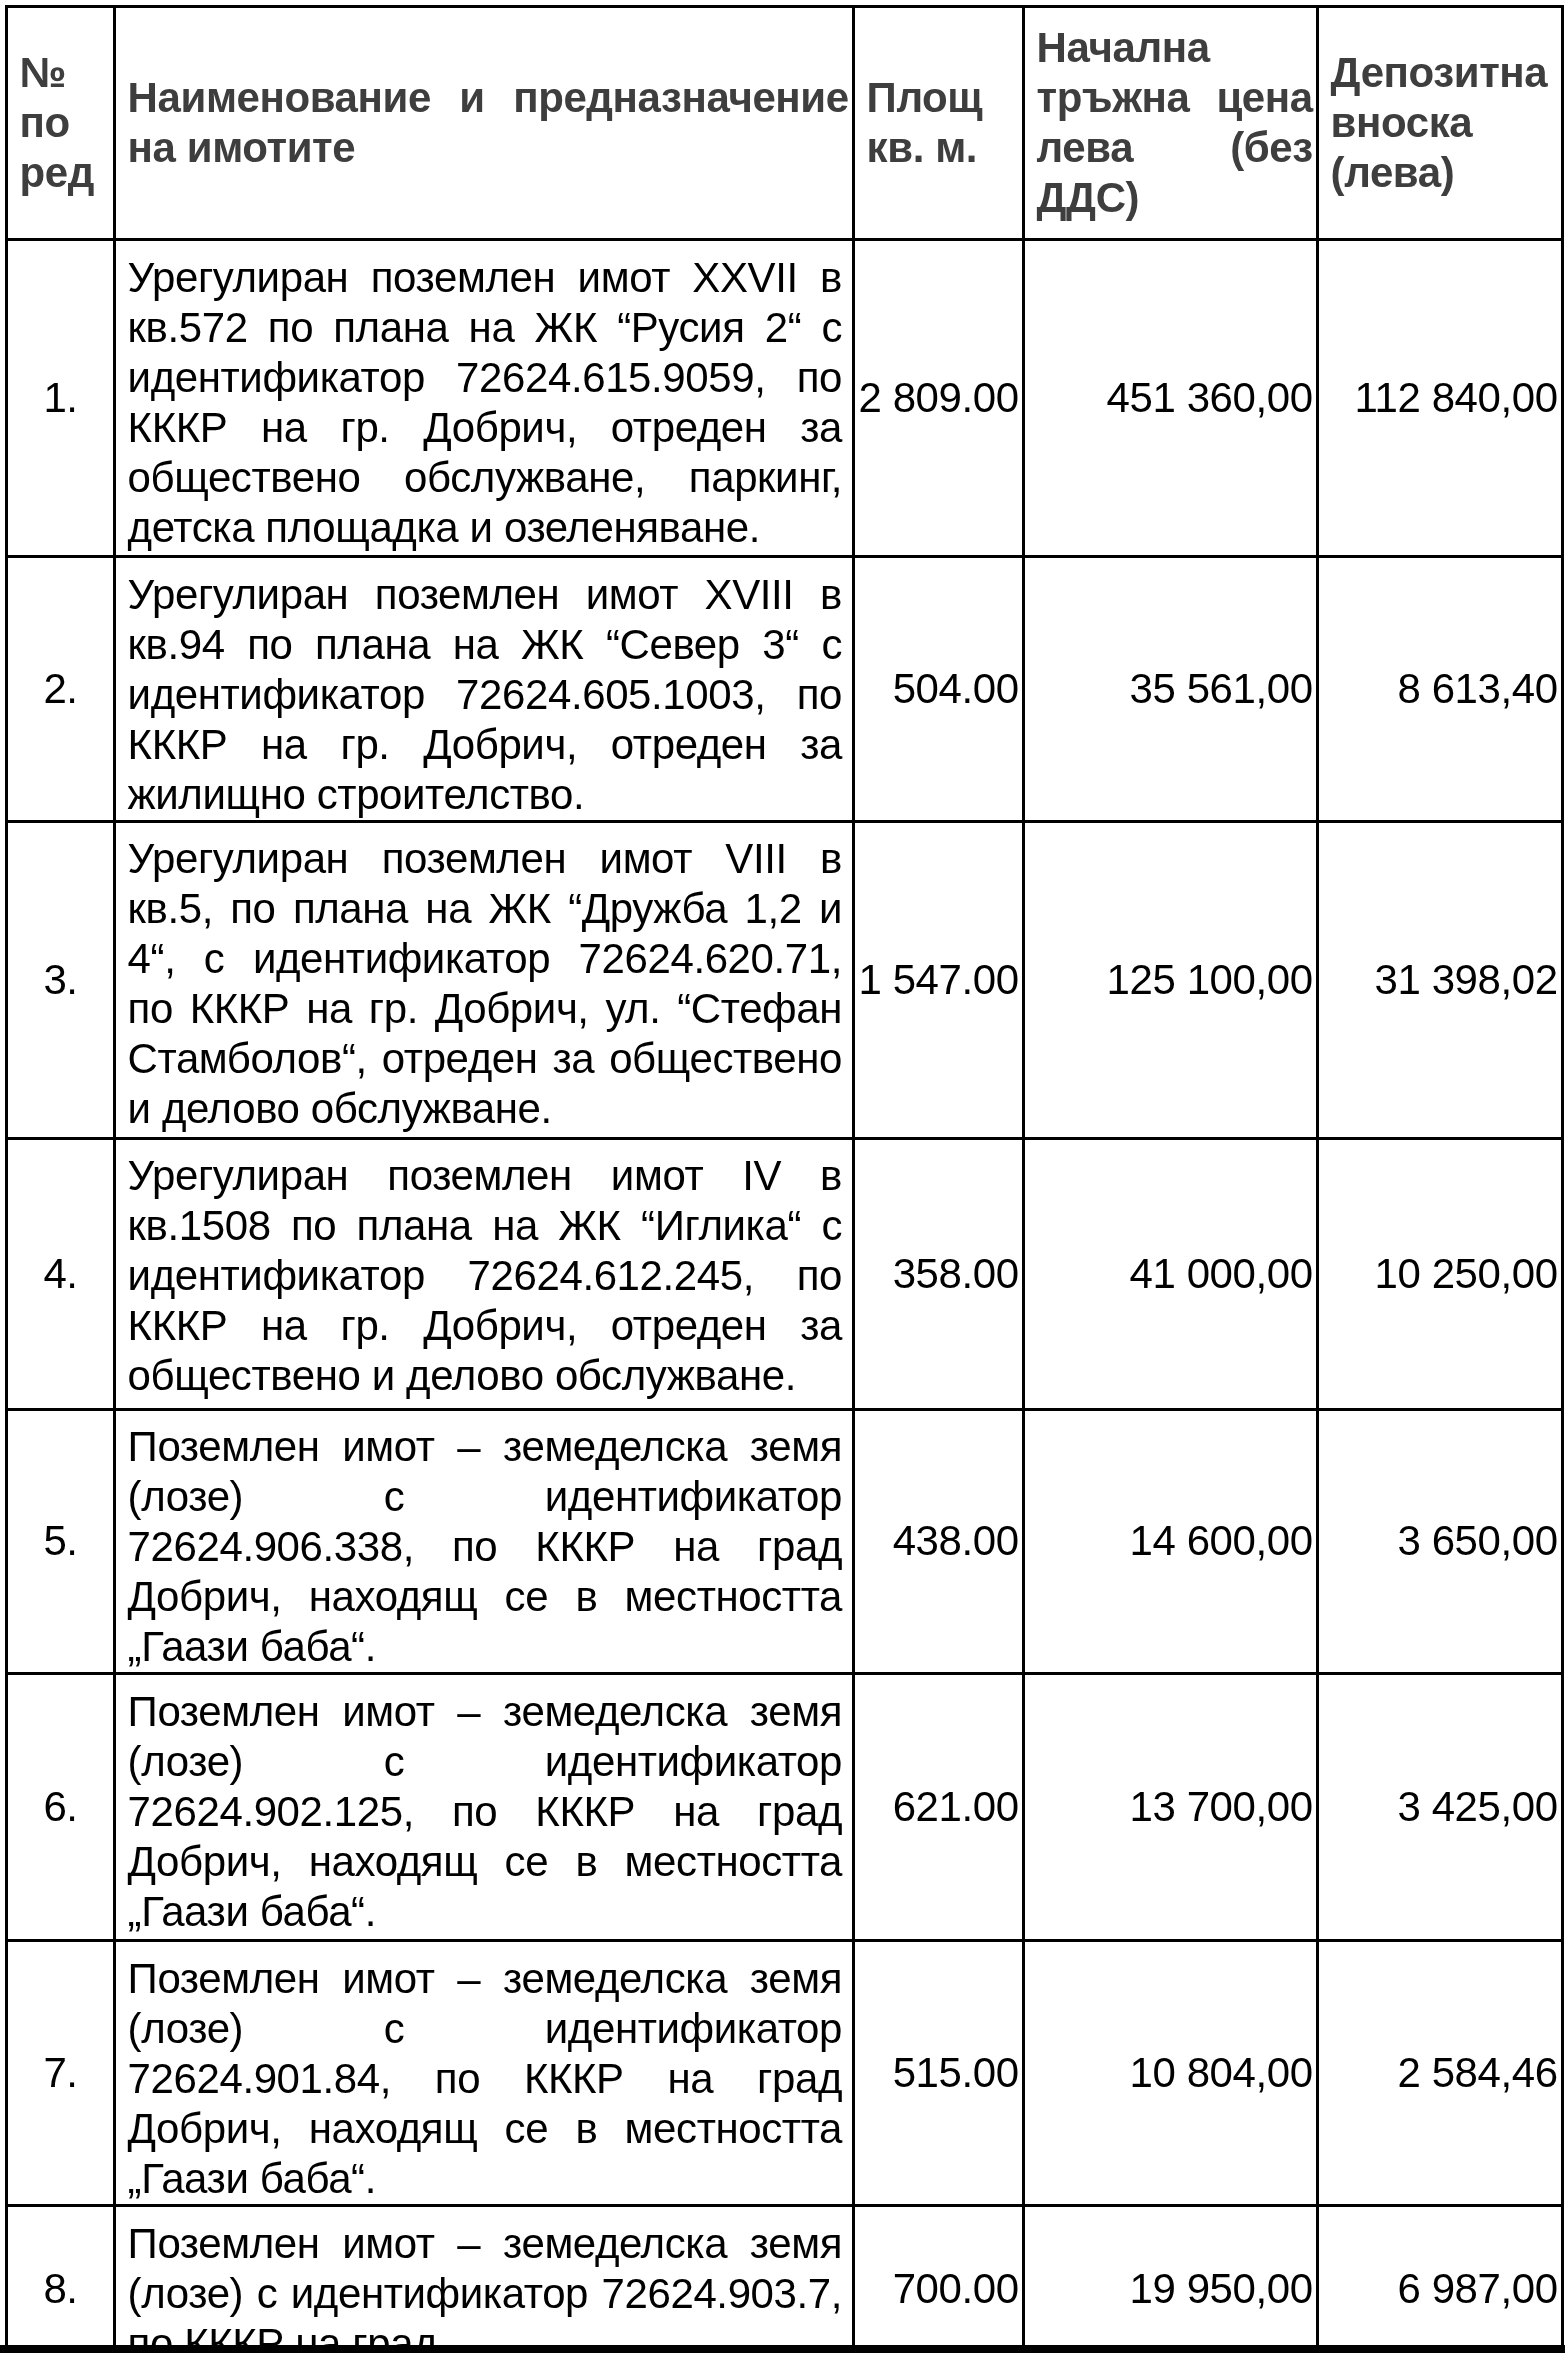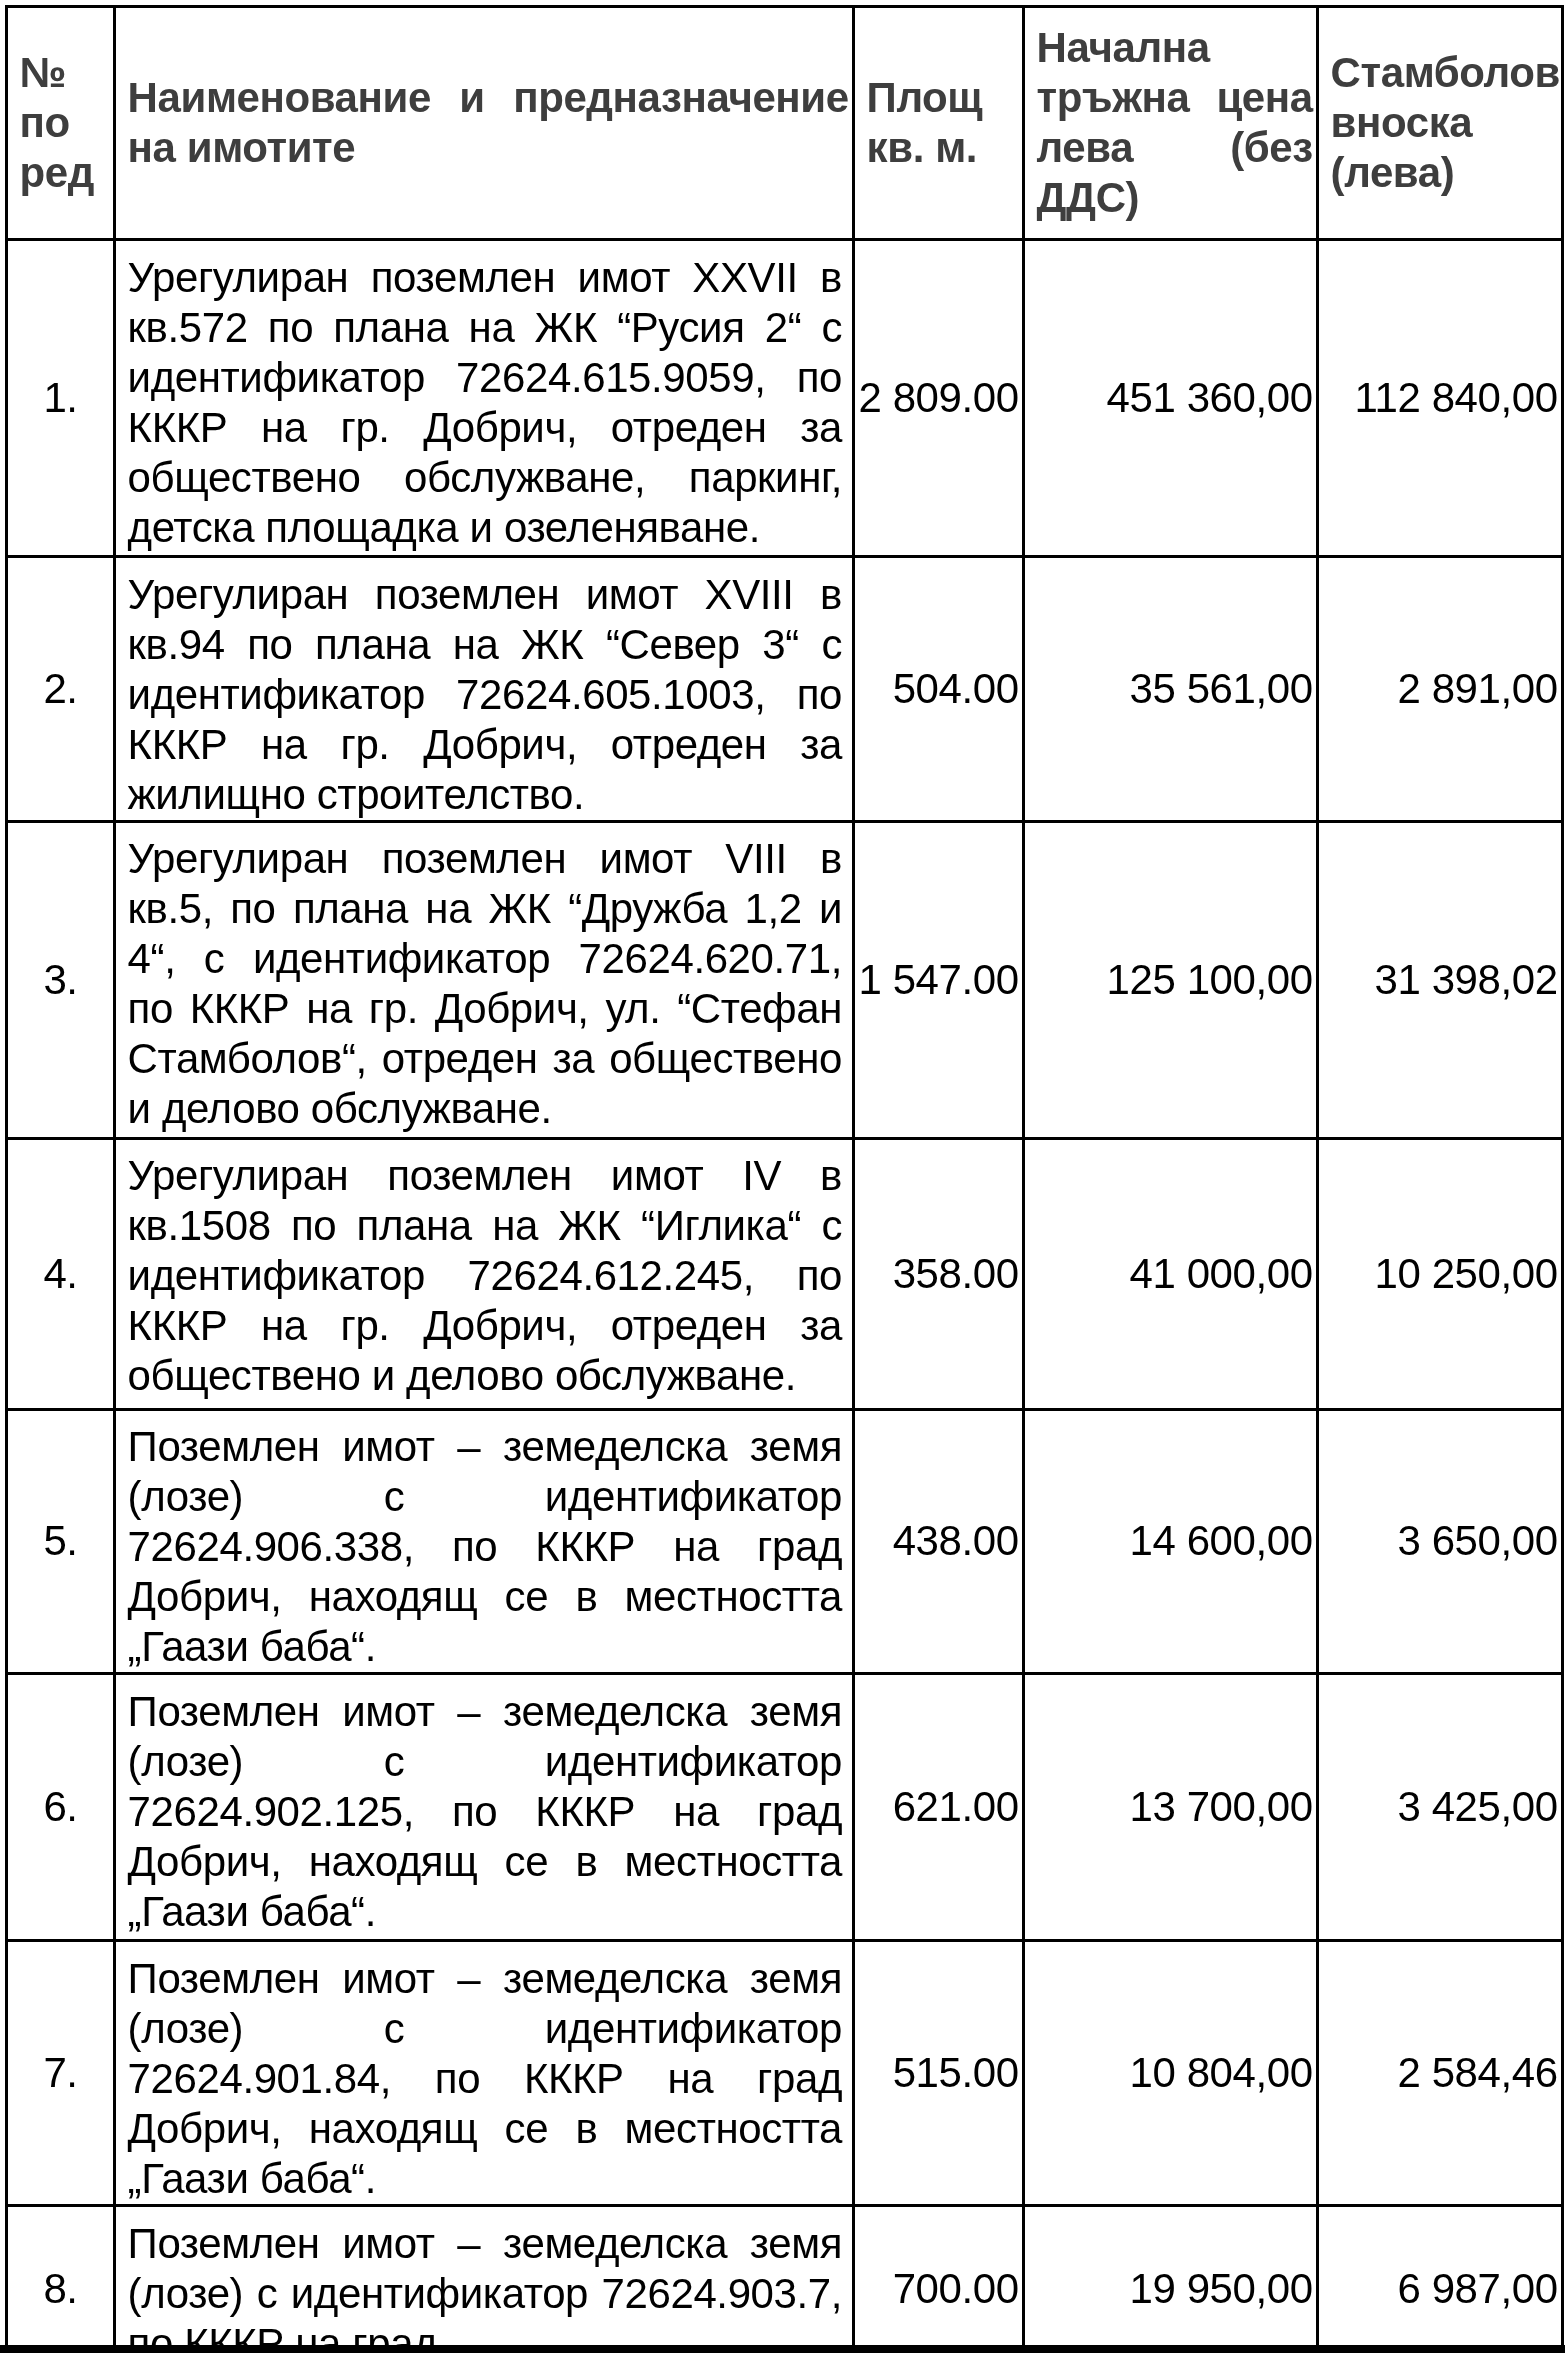--- a/index.html
+++ b/index.html
@@ -79,37 +79,37 @@
       <col style="width:170px">
       <col style="width:294px">
       <col style="width:245px">
     </colgroup>
     <thead>
       <tr class="header-row">
         <th class="c0">№ по ред</th>
         <th class="c1">Наименование и предназначение на имотите</th>
         <th class="c2">Площ кв. м.</th>
         <th class="c3">Начална тръжна цена лева (без ДДС)</th>
-        <th class="c4">Стамболов вноска (лева)</th>
+        <th class="c4">Депозитна вноска (лева)</th>
       </tr>
     </thead>
     <tbody id="tbody">
         <tr style="height: 317px;">
           <td class="c0">1.</td>
           <td class="c1">Урегулиран поземлен имот XXVII в кв.572 по плана на ЖК “Русия 2“ с идентификатор 72624.615.9059, по КККР на гр. Добрич, отреден за обществено обслужване, паркинг, детска площадка и озеленяване.</td>
           <td class="c2">2 809.00</td>
           <td class="c3">451 360,00</td>
           <td class="c4">112 840,00</td>
         </tr>
         <tr style="height: 258px;">
           <td class="c0">2.</td>
           <td class="c1">Урегулиран поземлен имот XVIII в кв.94 по плана на ЖК “Север 3“ с идентификатор 72624.605.1003, по КККР на гр. Добрич, отреден за жилищно строителство.</td>
           <td class="c2">504.00</td>
           <td class="c3">35 561,00</td>
-          <td class="c4">2 891,00</td>
+          <td class="c4">8 613,40</td>
         </tr>
         <tr style="height: 317px;">
           <td class="c0">3.</td>
           <td class="c1">Урегулиран поземлен имот VIII в кв.5, по плана на ЖК “Дружба 1,2 и 4“, с идентификатор 72624.620.71, по КККР на гр. Добрич, ул. “Стефан Стамболов“, отреден за обществено и делово обслужване.</td>
           <td class="c2">1 547.00</td>
           <td class="c3">125 100,00</td>
           <td class="c4">31 398,02</td>
         </tr>
         <tr style="height: 271px;">
           <td class="c0">4.</td>

